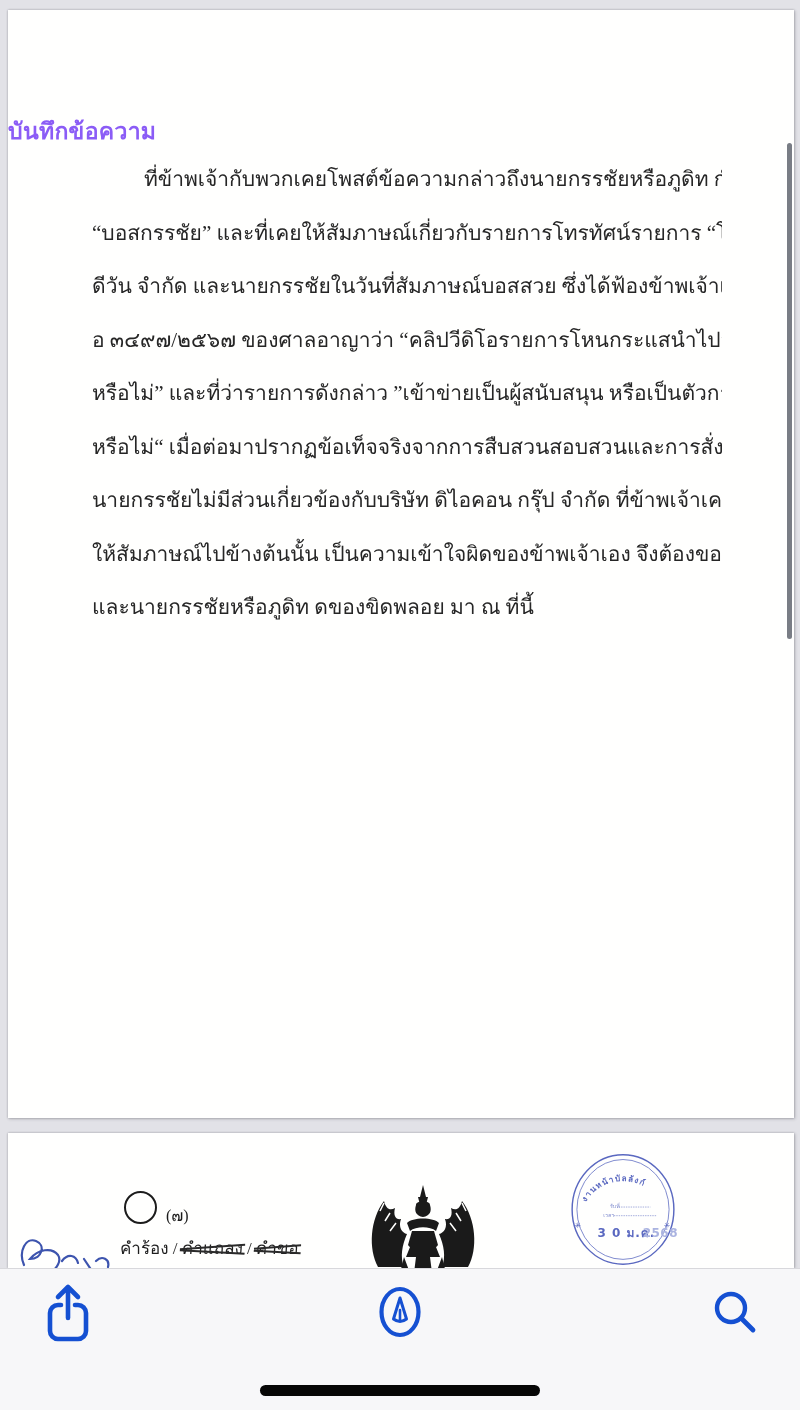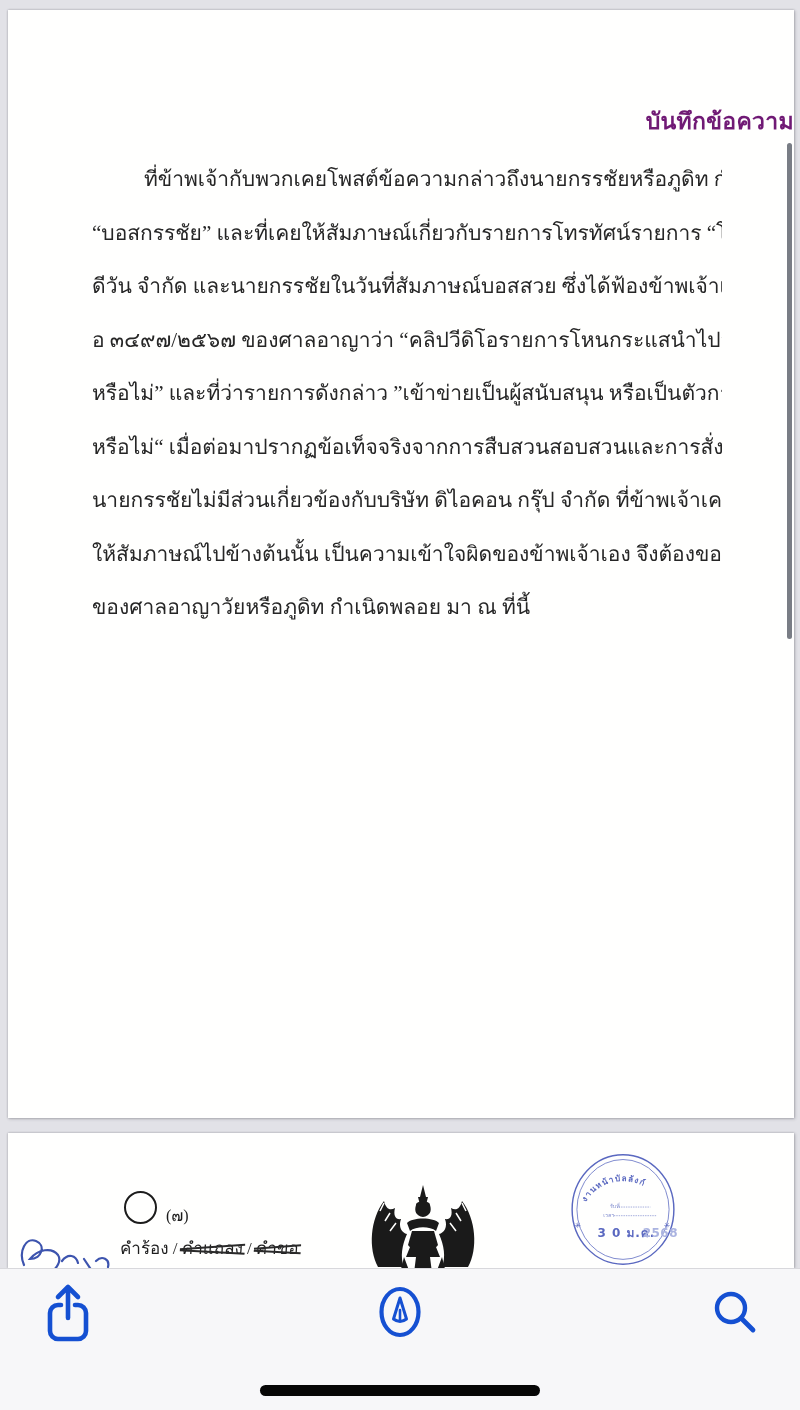--- a/index.html
+++ b/index.html
@@ -11,22 +11,22 @@
   .page {
     position:absolute; left:8px; width:786px; background:#fffffe;
     box-shadow:0 0 2px rgba(60,60,70,.35), 1px 1px 3px rgba(60,60,70,.25);
     overflow:hidden;
   }
   .page1 { top:10px; height:1108px; }
   .page2 { top:1133px; height:135px; }
 
   
   .doc-title {
-    position:absolute; top:93px; left:0; width:100%;
-    text-align:right; font-size:23px; font-weight:bold; color:#701a75;
+    position:absolute; top:103px; left:0; width:100%;
+    text-align:left; font-size:23px; font-weight:bold; color:#8b5cf6;
     letter-spacing:.3px;
   }
   .doc-body {
     position:absolute; top:143px; left:84px; right:72px; color:#262626;
     font-size:21px;
   }
   .doc-line { display:block; height:53.5px; line-height:53.5px; white-space:nowrap; overflow:hidden; }
   .doc-line.indent { text-indent:52px; }
 
   
@@ -85,21 +85,21 @@
     <div class="doc-title">บันทึกข้อความ</div>
     <div class="doc-body">
       <span class="doc-line indent">ที่ข้าพเจ้ากับพวกเคยโพสต์ข้อความกล่าวถึงนายกรรชัยหรือภูดิท กำเนิดพลอย ว่าเป็น</span>
       <span class="doc-line">“บอสกรรชัย” และที่เคยให้สัมภาษณ์เกี่ยวกับรายการโทรทัศน์รายการ “โหนกระแส” ของบริษัท ดีคืน</span>
       <span class="doc-line">ดีวัน จำกัด และนายกรรชัยในวันที่สัมภาษณ์บอสสวย ซึ่งได้ฟ้องข้าพเจ้าเป็นคดีอาญาหมายเลขดำที่</span>
       <span class="doc-line">อ ๓๔๙๗/๒๕๖๗ ของศาลอาญาว่า “คลิปวีดิโอรายการโหนกระแสนำไปสู่การสมัครสมาชิกของดีไอคอน</span>
       <span class="doc-line">หรือไม่” และที่ว่ารายการดังกล่าว ”เข้าข่ายเป็นผู้สนับสนุน หรือเป็นตัวการร่วม มีผลประโยชน์หลังบ้าน</span>
       <span class="doc-line">หรือไม่“ เมื่อต่อมาปรากฏข้อเท็จจริงจากการสืบสวนสอบสวนและการสั่งฟ้องของพนักงานอัยการว่า</span>
       <span class="doc-line">นายกรรชัยไม่มีส่วนเกี่ยวข้องกับบริษัท ดิไอคอน กรุ๊ป จำกัด ที่ข้าพเจ้าเคยโพสต์ข้อความและ</span>
       <span class="doc-line">ให้สัมภาษณ์ไปข้างต้นนั้น เป็นความเข้าใจผิดของข้าพเจ้าเอง จึงต้องขอโทษบริษัท ดีคืนดีวัน จำกัด</span>
-      <span class="doc-line">ของศาลอาญาวัยหรือภูดิท กำเนิดพลอย มา ณ ที่นี้</span>
+      <span class="doc-line">และนายกรรชัยหรือภูดิท ดของขิดพลอย มา ณ ที่นี้</span>
     </div>
   </div>
 
   <div class="page page2">
 
     <svg class="signature-svg" width="120" height="48" viewBox="0 0 120 48">
       <path d="M6 40 C0 26 8 12 18 16 C28 20 24 34 12 34 C20 24 34 22 40 30 C44 36 38 44 34 46
                M44 36 C50 28 58 30 60 38 M66 34 L74 46 M78 36 C84 30 92 34 90 42" fill="none" stroke="#3d54ae" stroke-width="2.2" stroke-linecap="round"></path>
     </svg>
 

